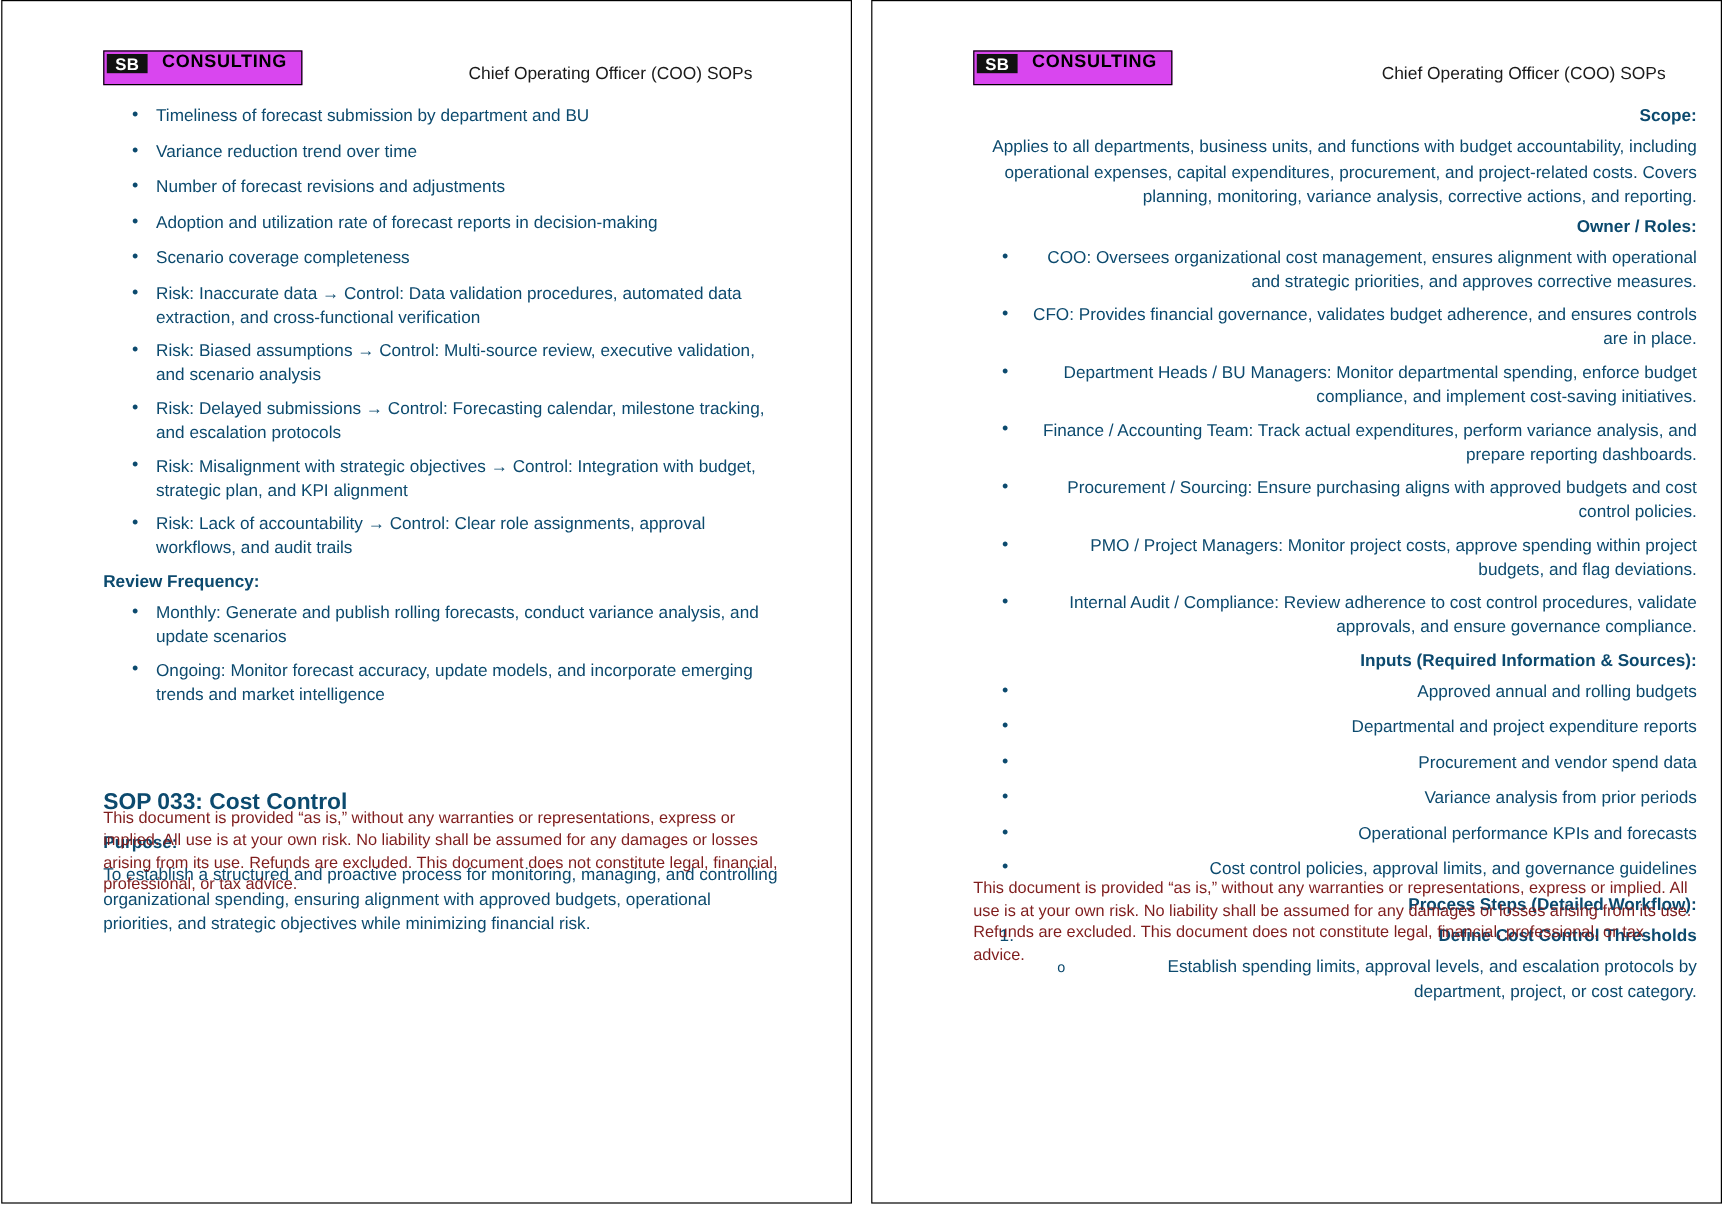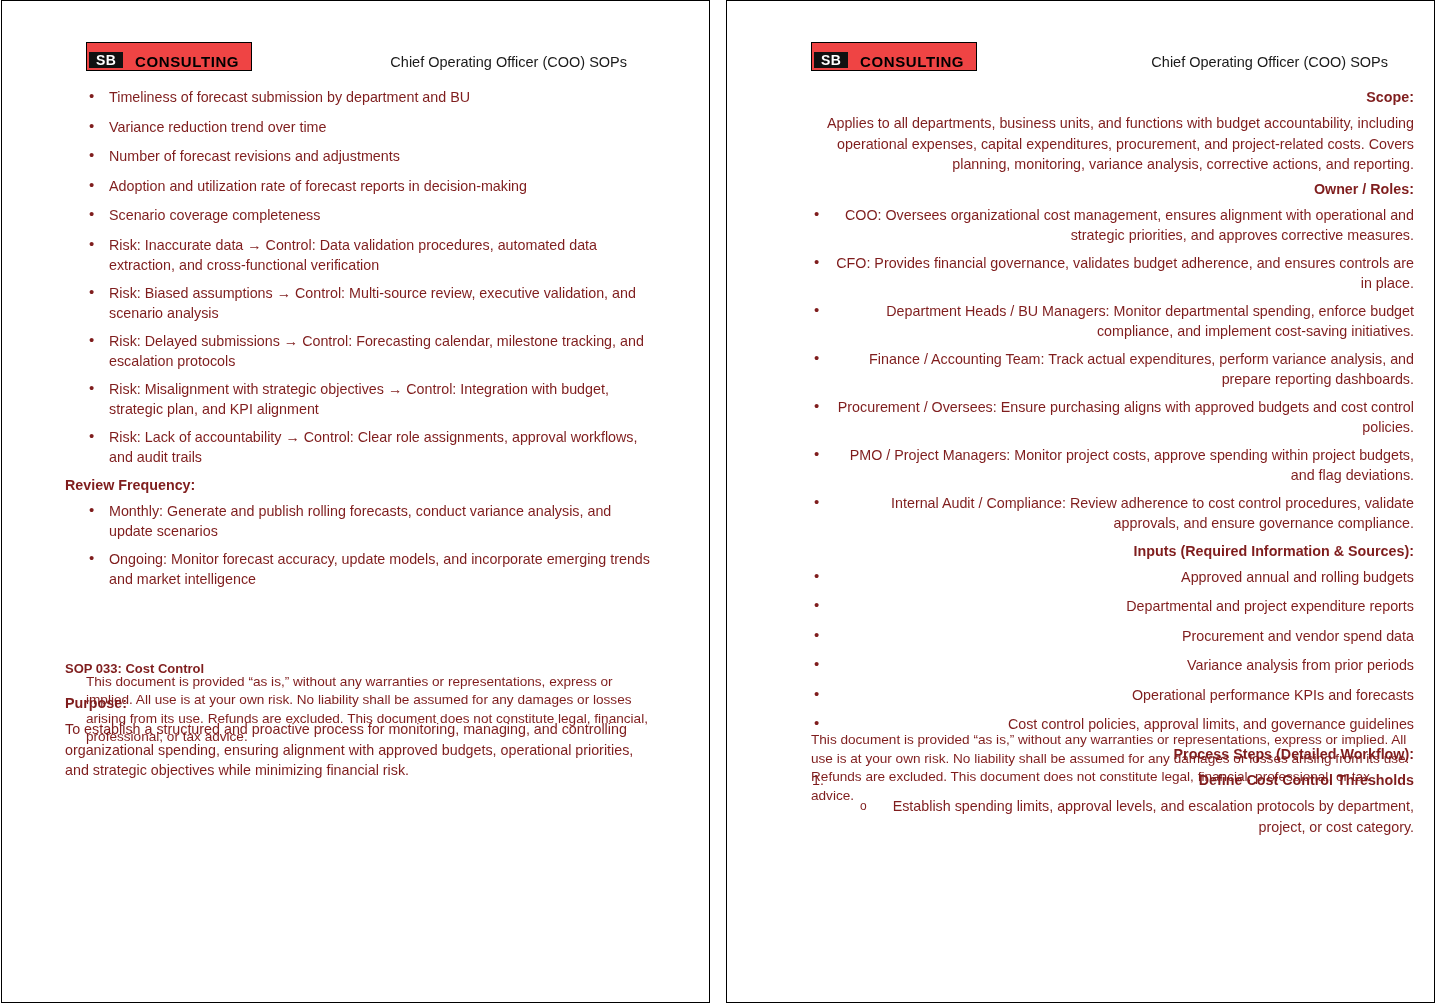--- a/index.html
+++ b/index.html
@@ -47,23 +47,23 @@
     height: 52px;
     margin: 34px 56px 0 84px;
   }
   .page-right .doc-header { margin-left: 84px; margin-right: 20px; }
 
   .logo {
     position: absolute;
     left: 0;
     top: 7px;
     display: inline-flex;
-    align-items: flex-end;
+    align-items: flex-start;
     border: 1.5px solid #000000;
-    background: #ef4444;
+    background: #d946ef;
     height: 29px;
   }
   .logo-mark {
     background: #111111;
     color: #ffffff;
     font-weight: bold;
     font-size: 14px;
     letter-spacing: 0.3px;
     display: flex;
     align-items: center;
@@ -86,24 +86,24 @@
     top: 19px;
     font-size: 14.5px;
     color: #1a1a1a;
     white-space: nowrap;
   }
   .page-left .header-title { right: 26px; }
   .page-right .header-title { right: 26px; }
 
   
   .content {
-    margin: 0 56px 0 63px;
+    margin: 0 56px 0 84px;
     font-size: 14.3px;
     line-height: 20.5px;
-    color: #7f1d1d;
+    color: #0c4a6e;
   }
   .page-right .content { margin-right: 20px; text-align: right; }
 
   h3.section-head {
     font-size: 14.3px;
     font-weight: bold;
     margin: 0 0 6px 0;
     line-height: 20px;
   }
   .block-gap-top { margin-top: 14px; }
@@ -172,21 +172,21 @@
     position: absolute;
     left: 22px;
     top: 0;
     font-size: 12px;
     line-height: 21px;
   }
 
   strong, .b { font-weight: normal; }
 
   .sop-title {
-    font-size: 13px;
+    font-size: 19px;
     font-weight: bold;
     margin: 0 0 14px 0;
   }
 
   
   .disclaimer {
     position: absolute;
     left: 84px;
     bottom: 38px;
     font-size: 13.6px;
@@ -317,21 +317,21 @@
           </li>
           <li>
             <strong>Department Heads / BU Managers:</strong>
             <span>Monitor departmental spending, enforce budget compliance, and implement cost-saving initiatives.</span>
           </li>
           <li>
             <strong>Finance / Accounting Team:</strong>
             <span>Track actual expenditures, perform variance analysis, and prepare reporting dashboards.</span>
           </li>
           <li>
-            <strong>Procurement / Oversees:</strong>
+            <strong>Procurement / Sourcing:</strong>
             <span>Ensure purchasing aligns with approved budgets and cost control policies.</span>
           </li>
           <li>
             <strong>PMO / Project Managers:</strong>
             <span>Monitor project costs, approve spending within project budgets, and flag deviations.</span>
           </li>
           <li>
             <strong>Internal Audit / Compliance:</strong>
             <span>Review adherence to cost control procedures, validate approvals, and ensure governance compliance.</span>
           </li>

